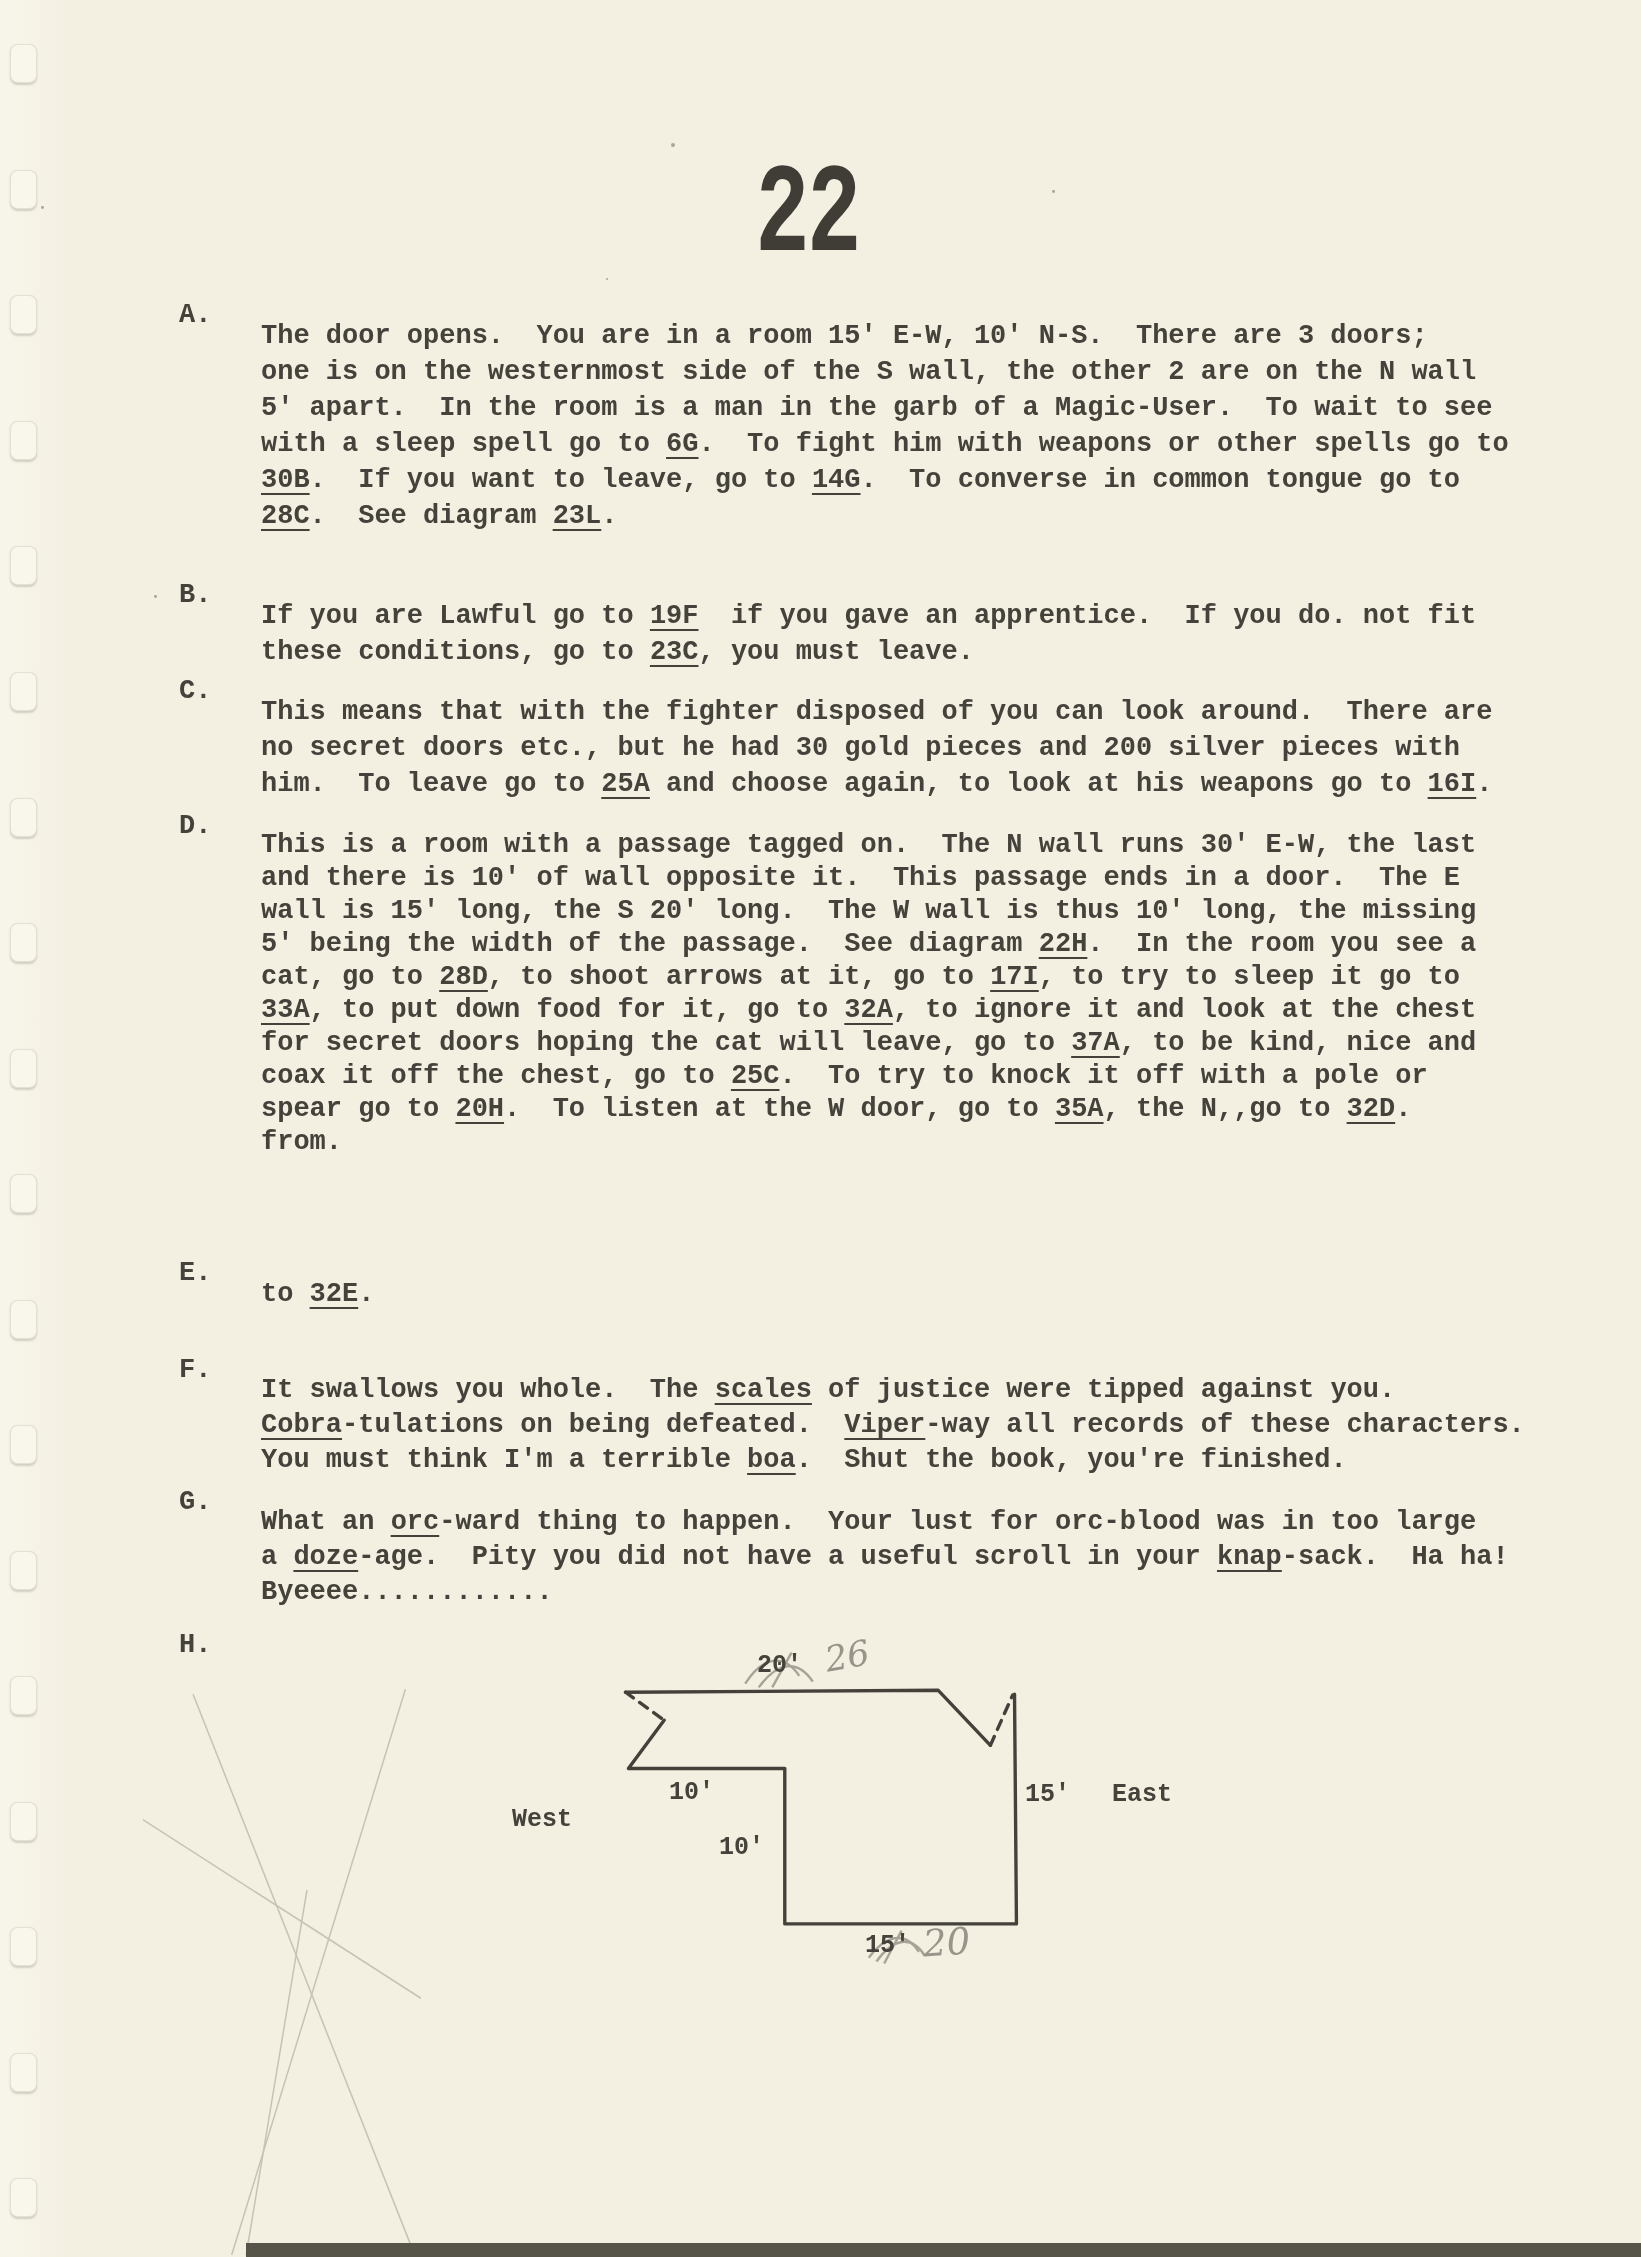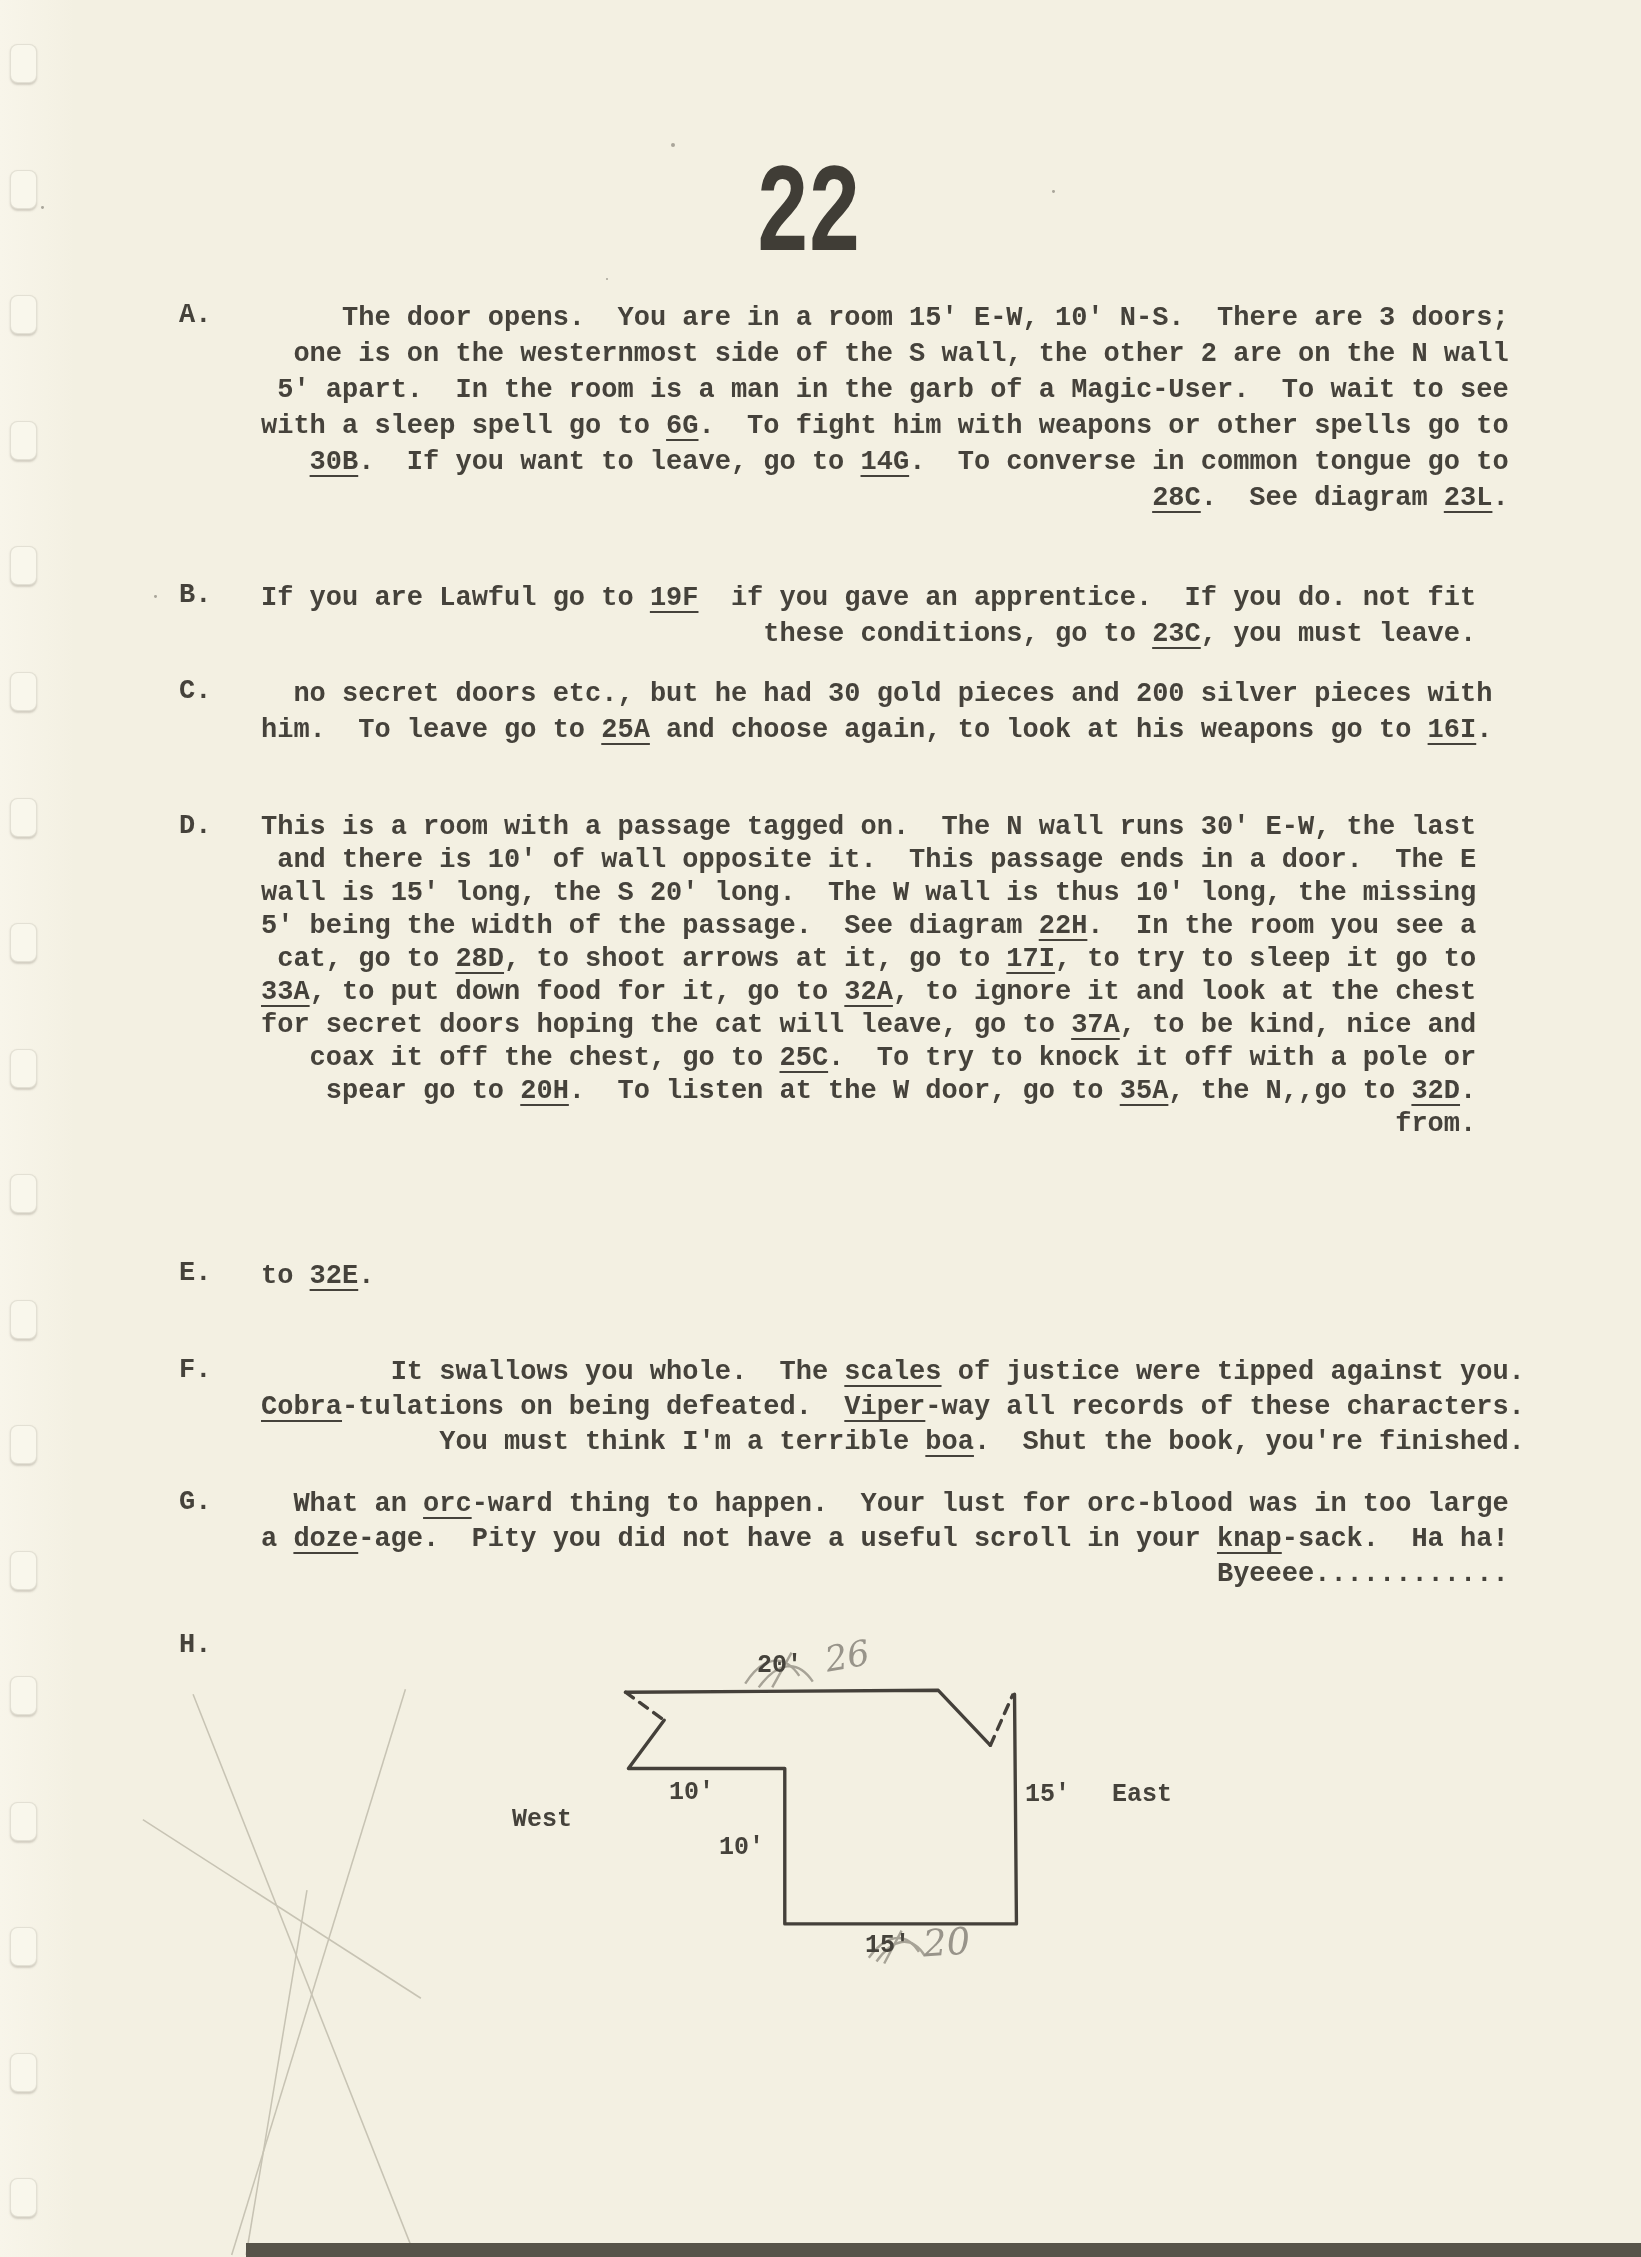--- a/index.html
+++ b/index.html
@@ -27,21 +27,21 @@
   }
   
   #page-number{
     position:absolute;top:145px;left:807px;
     transform:translateX(-50%) scaleX(.72);
     font-size:126px;font-weight:700;letter-spacing:-3.9px;color:#403d36;
   }
   
   .section{position:absolute;left:179px;font-size:27px;font-weight:700;}
   .sec-label{position:absolute;left:0;top:0;white-space:pre;}
-  .sec-lines{position:absolute;left:82px;top:0;text-align:right;}
+  .sec-lines{position:absolute;left:82px;top:18px;}
   .line{white-space:pre;height:var(--lh,36px);line-height:var(--lh,36px);}
   .u{text-decoration:underline;text-decoration-thickness:2.4px;text-underline-offset:5.8px;}
   
   .dlabel{position:absolute;font-size:25px;font-weight:700;white-space:pre;color:#45423b;}
   .hand{
     position:absolute;font-family:"DejaVu Serif",serif;font-style:italic;
     color:#98948a;white-space:pre;
   }
   svg.overlay{position:absolute;left:0;top:0;pointer-events:none;}
 </style>
@@ -88,20 +88,21 @@
   <div class="section" style="top:580px">
     <div class="sec-label">B.</div>
     <div class="sec-lines">
         <div class="line"><span>If you are Lawful go to </span><span class="u">19F</span><span>  if you gave an apprentice.  If you do. not fit</span></div>
         <div class="line"><span>these conditions, go to </span><span class="u">23C</span><span>, you must leave.</span></div>
       </div>
   </div>
   <div class="section" style="top:676px">
     <div class="sec-label">C.</div>
     <div class="sec-lines">
+        <div class="line"><span>This means that with the fighter disposed of you can look around.  There are</span></div>
         <div class="line"><span>no secret doors etc., but he had 30 gold pieces and 200 silver pieces with</span></div>
         <div class="line"><span>him.  To leave go to </span><span class="u">25A</span><span> and choose again, to look at his weapons go to </span><span class="u">16I</span><span>.</span></div>
       </div>
   </div>
   <div class="section" style="top:811px;--lh:33px">
     <div class="sec-label">D.</div>
     <div class="sec-lines">
         <div class="line"><span>This is a room with a passage tagged on.  The N wall runs 30' E-W, the last</span></div>
         <div class="line"><span>and there is 10' of wall opposite it.  This passage ends in a door.  The E</span></div>
         <div class="line"><span>wall is 15' long, the S 20' long.  The W wall is thus 10' long, the missing</span></div>

